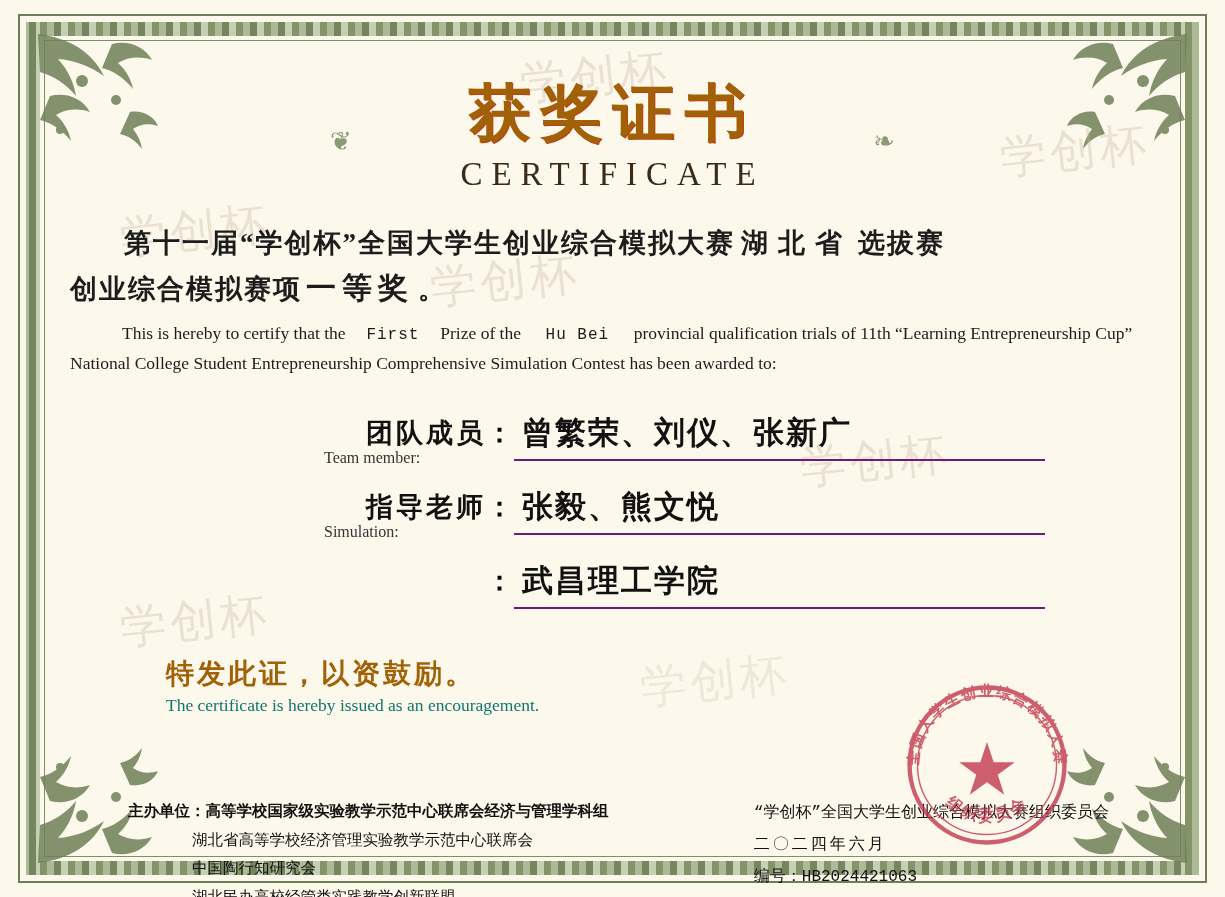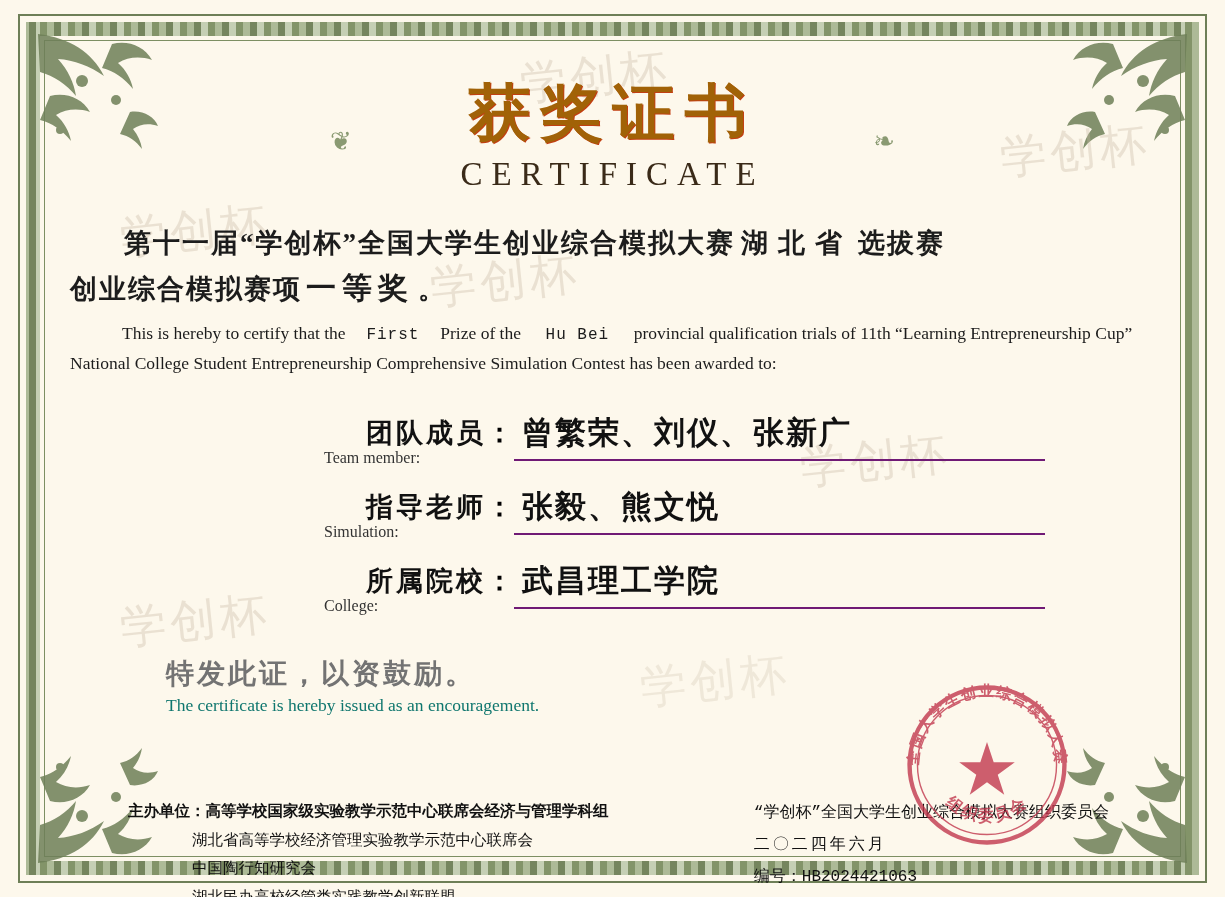--- a/index.html
+++ b/index.html
@@ -238,21 +238,21 @@
 
   
   .encourage {
     margin-top: 22px;
     padding-left: 96px;
   }
   .encourage .zh {
     font-size: 28px;
     font-weight: bold;
     letter-spacing: 3px;
-    color: #737373;
+    color: #a16207;
   }
   .encourage .en {
     font-size: 17.5px;
     color: #0f766e;
     margin-top: 2px;
   }
 
   
   .footer {
     position: absolute;
@@ -407,24 +407,20 @@
           <span class="zh">指导老师</span>
           <span class="en">Simulation:</span>
         </div>
         <div class="field-colon">：</div>
         <div class="field-value-wrap">
           <div class="field-value">张毅、熊文悦</div>
         </div>
       </div>
 
       <div class="field-row">
-        <div class="field-label">
-          <span class="zh">所属院校</span>
-          <span class="en">College:</span>
-        </div>
         <div class="field-colon">：</div>
         <div class="field-value-wrap">
           <div class="field-value">武昌理工学院</div>
         </div>
       </div>
 
     </div>
 
     <div class="encourage">
       <div class="zh">特发此证，以资鼓励。</div>

